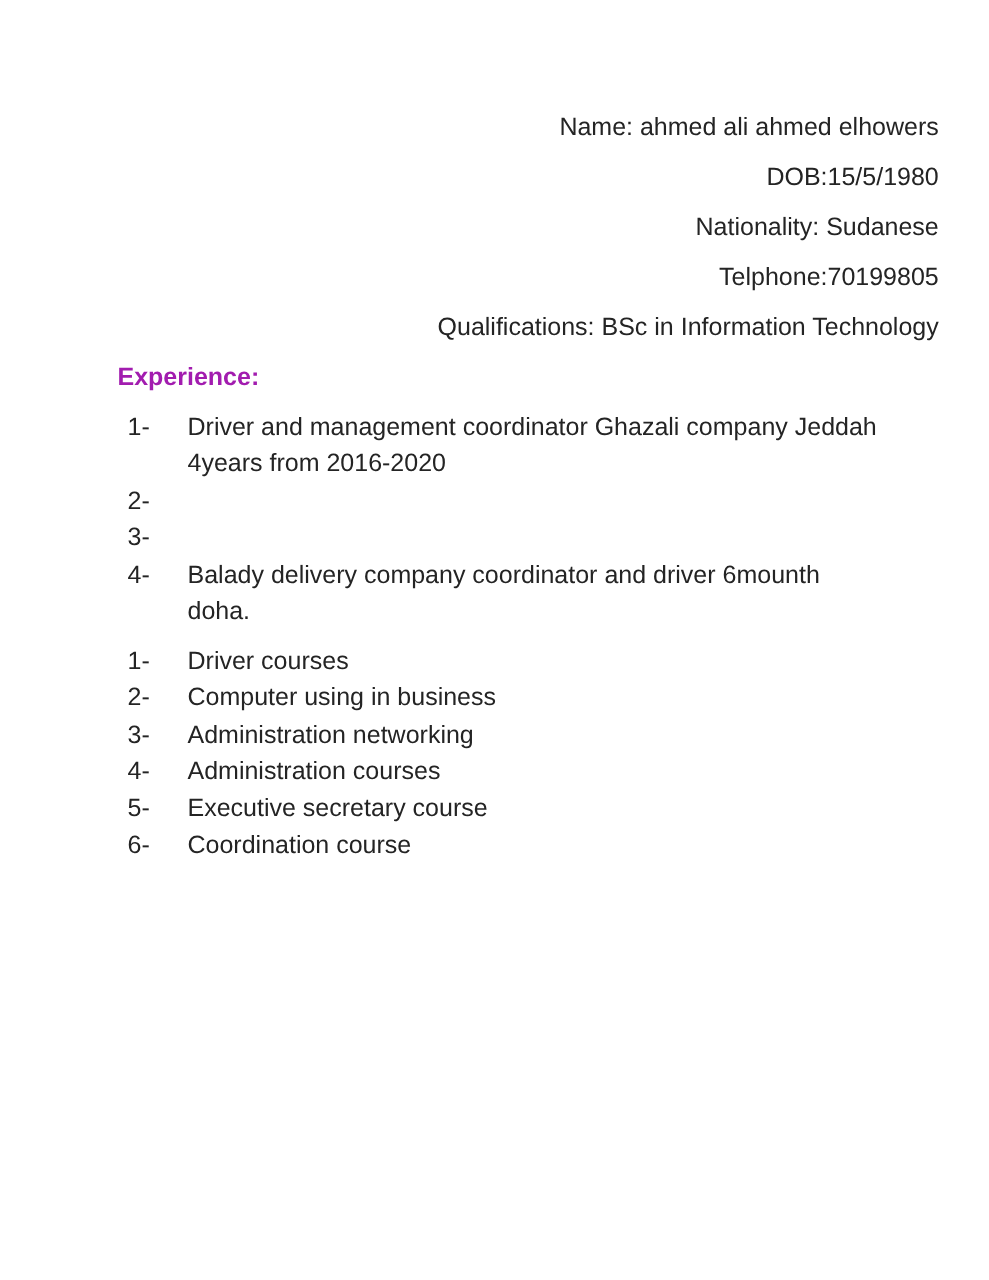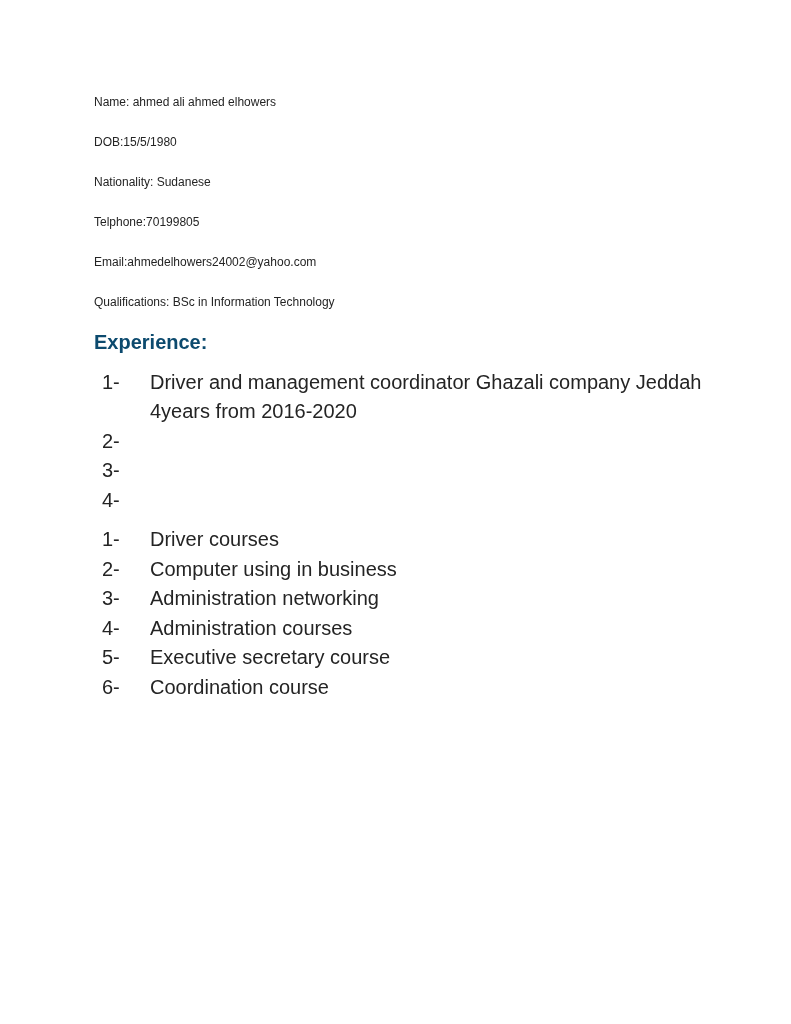--- a/index.html
+++ b/index.html
@@ -14,31 +14,32 @@
     color: #242424;
     overflow: hidden;
   }
   .page {
     box-sizing: border-box;
     width: 791px;
     height: 1024px;
     padding: 88px 40px 0 94px;
   }
   .para {
-    font-size: 12px;
+    font-size: 20px;
     line-height: 29.5px;
     margin: 0 0 10.5px 0;
     white-space: pre-wrap;
+    text-align: right;
   }
   .heading {
     font-size: 20px;
     line-height: 29.5px;
     font-weight: bold;
     margin: 0 0 10px 0;
-    color: #0c4a6e;
+    color: #a21caf;
   }
   .nlist {
     margin: 0 0 10px 8px;
     padding: 0;
   }
   .li {
     display: flex;
     font-size: 20px;
     line-height: 29.5px;
   }
@@ -54,38 +55,38 @@
 </style>
 </head>
 <body>
 
 <div class="page">
 
   <p class="para">Name: ahmed ali ahmed elhowers</p>
   <p class="para">DOB:15/5/1980</p>
   <p class="para">Nationality: Sudanese</p>
   <p class="para">Telphone:70199805</p>
-  <p class="para">Email:ahmedelhowers24002@yahoo.com</p>
   <p class="para">Qualifications: BSc in Information Technology</p>
 
   <p class="heading">Experience:</p>
 
   <div class="nlist">
     <div class="li">
       <span class="li-marker">1-</span>
       <span class="li-text">Driver and management coordinator Ghazali company Jeddah 4years from 2016-2020</span>
     </div>
     <div class="li">
       <span class="li-marker">2-</span>
     </div>
     <div class="li">
       <span class="li-marker">3-</span>
     </div>
     <div class="li">
       <span class="li-marker">4-</span>
+      <span class="li-text">Balady delivery company coordinator and driver 6mounth doha.</span>
     </div>
   </div>
 
 
   <div class="nlist">
     <div class="li">
       <span class="li-marker">1-</span>
       <span class="li-text">Driver courses</span>
     </div>
     <div class="li">

